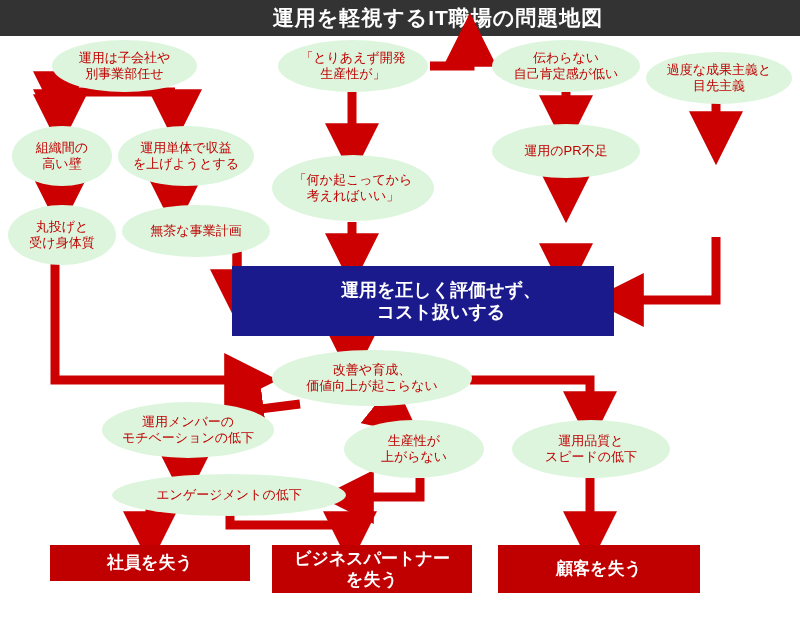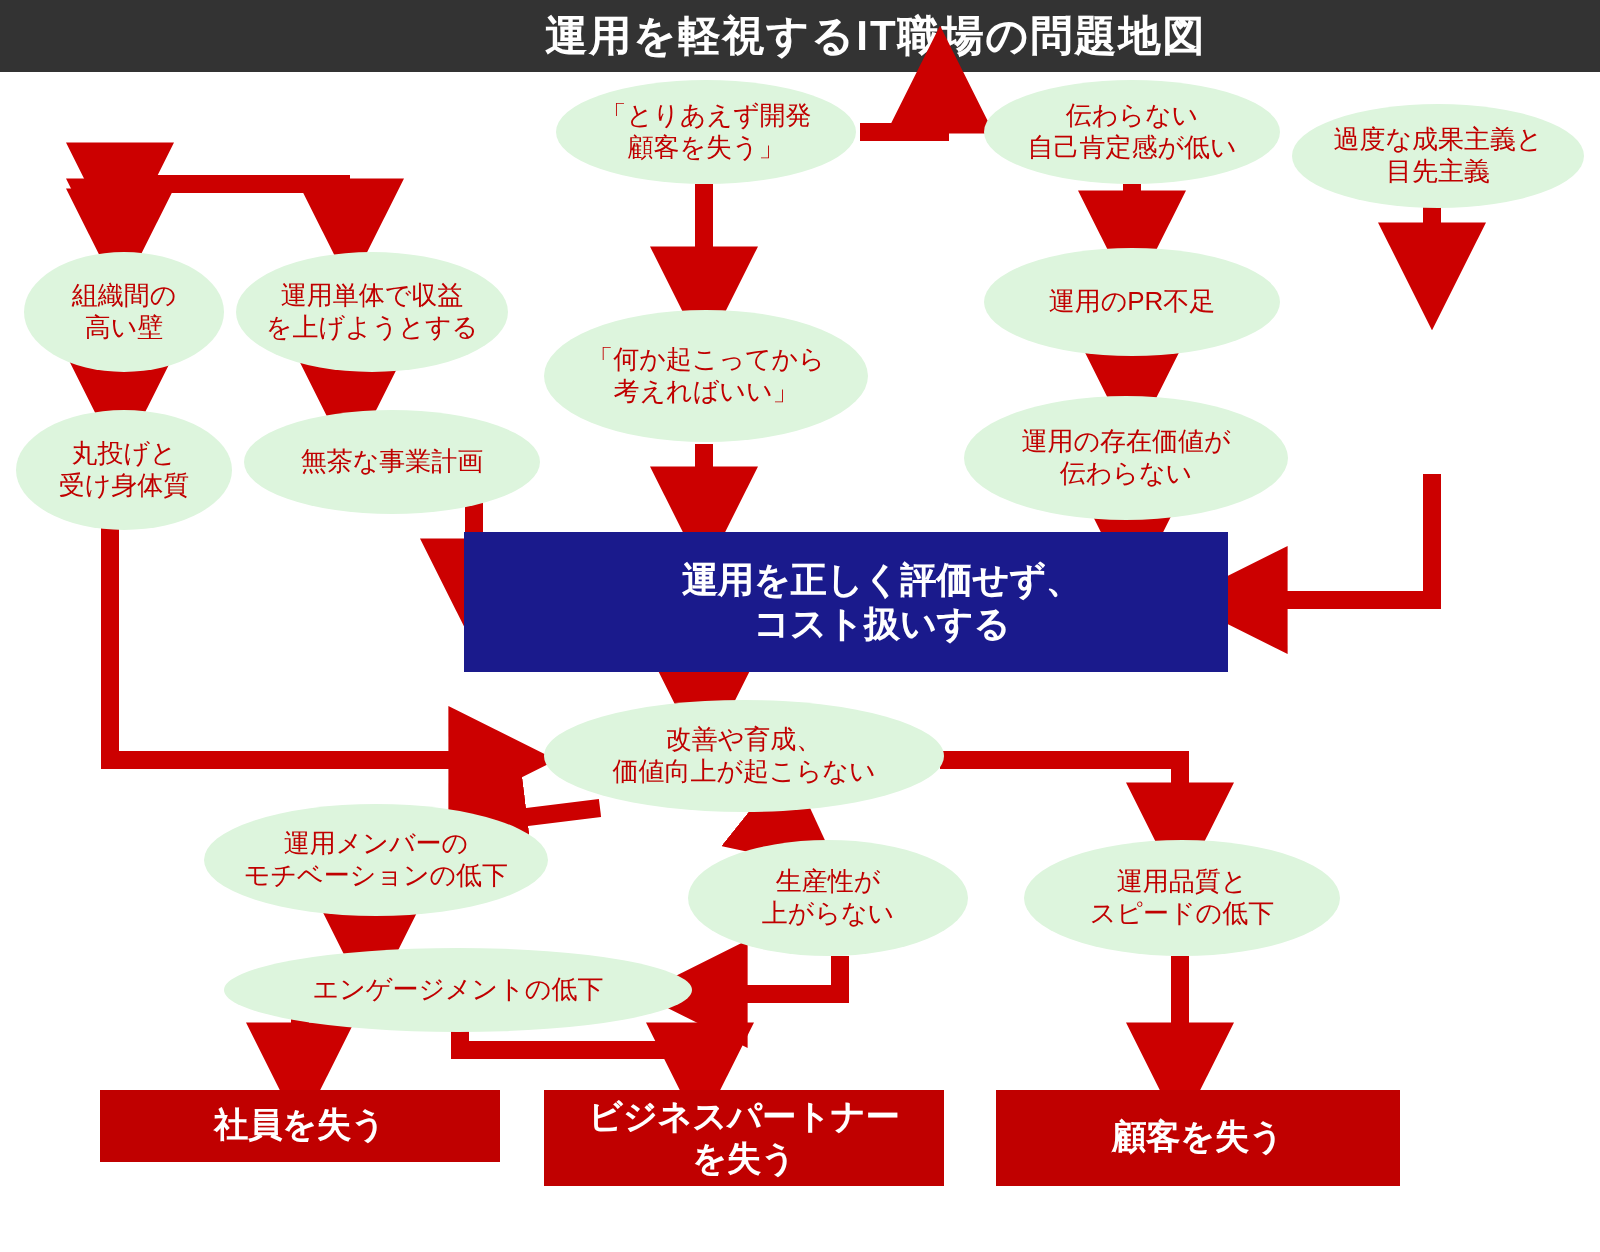--- a/index.html
+++ b/index.html
@@ -131,23 +131,25 @@
       <path d="M150,508 L150,540"></path>
 
       <path d="M230,508 L230,525 L350,525 L350,540"></path>
 
       <path d="M590,478 L590,540"></path>
 
       <path d="M237,230 L237,280" marker-end="none"></path>
     </g>
   </svg>
 
+  <div class="node ellipse" style="left:52px; top:40px; width:145px; height:52px;">運用は子会社や
+別事業部任せ</div>
 
   <div class="node ellipse" style="left:278px; top:40px; width:150px; height:52px;">「とりあえず開発
-顧客を失う」</div>
+生産性が」</div>
 
   <div class="node ellipse" style="left:492px; top:40px; width:148px; height:52px;">伝わらない
 自己肯定感が低い</div>
 
   <div class="node ellipse" style="left:646px; top:52px; width:146px; height:52px;font-family:Liberation Serif, serif;">過度な成果主義と
 目先主義</div>
 
   <div class="node ellipse" style="left:12px; top:126px; width:100px; height:60px;">組織間の
 高い壁</div>
 
@@ -158,22 +160,20 @@
 考えればいい」</div>
 
   <div class="node ellipse" style="left:492px; top:124px; width:148px; height:54px;">運用のPR不足</div>
 
 
   <div class="node ellipse" style="left:8px; top:205px; width:108px; height:60px;">丸投げと
 受け身体質</div>
 
   <div class="node ellipse" style="left:122px; top:205px; width:148px; height:52px;">無茶な事業計画</div>
 
-  <div class="node ellipse" style="left:482px; top:198px; width:162px; height:62px;">運用の存在価値が
-伝わらない</div>
 
   <div class="node center-box" style="left:232px; top:266px; width:382px; height:70px;">運用を正しく評価せず、
 コスト扱いする</div>
 
   <div class="node ellipse" style="left:272px; top:350px; width:200px; height:56px;">改善や育成、
 価値向上が起こらない</div>
 
   <div class="node ellipse" style="left:102px; top:402px; width:172px; height:56px;">運用メンバーの
 モチベーションの低下</div>
 

